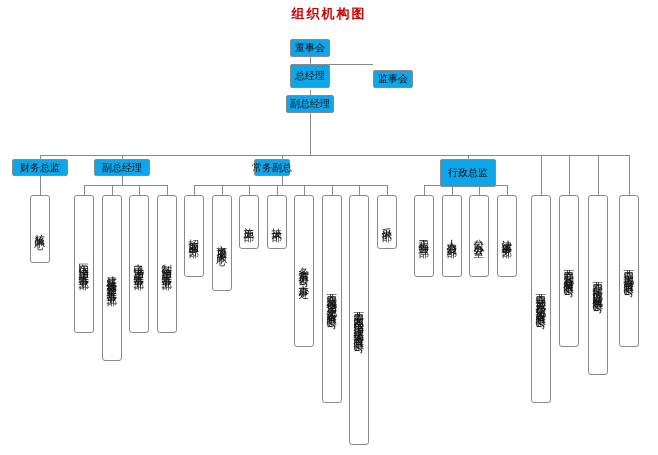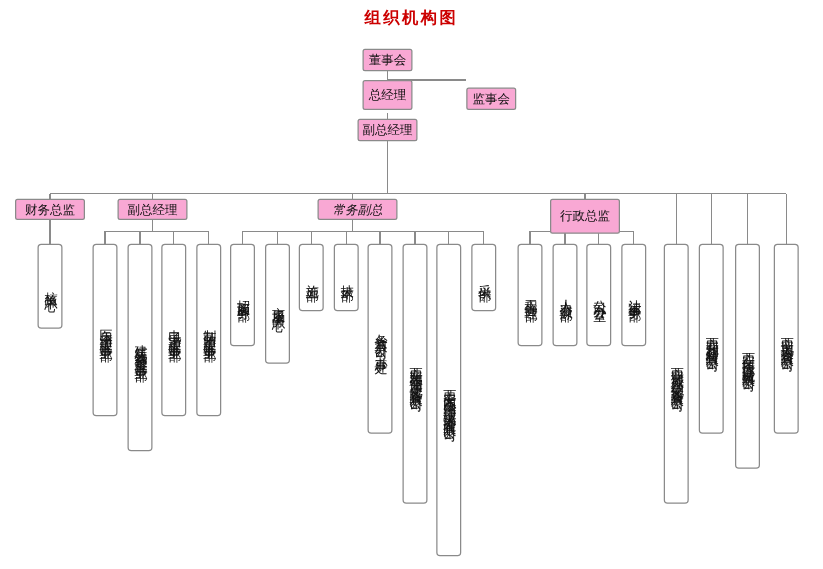--- a/index.html
+++ b/index.html
@@ -19,21 +19,21 @@
     text-align: center;
     font-size: 13px;
     font-weight: bold;
     letter-spacing: 2px;
     color: var(--title-color, #cc0000);
   }
   .hbox {
     position: absolute;
     border: 1px solid var(--line-color, #8a8a8a);
     border-radius: 2px;
-    background: #f9a8d4;
+    background: #0ea5e9;
     display: flex; align-items: center; justify-content: center;
     font-size: 10px;
     color: var(--text-color, #000);
     white-space: nowrap;
     z-index: 2;
   }
   .vbox {
     position: absolute;
     border: 1px solid var(--line-color, #8a8a8a);
     border-radius: 3px;
@@ -90,21 +90,21 @@
       <line x1="629" y1="155" x2="629" y2="195" stroke="#8a8a8a" stroke-width="1" shape-rendering="crispEdges"></line>
     </svg>
   <div class="title">组织机构图</div>
   <div id="boxes">
       <div class="hbox" style="left: 290px; top: 39px; width: 40px; height: 18px;">董事会</div>
       <div class="hbox" style="left: 373px; top: 70px; width: 40px; height: 18px;">监事会</div>
       <div class="hbox" style="left: 290px; top: 64px; width: 40px; height: 24px;">总经理</div>
       <div class="hbox" style="left: 286px; top: 95px; width: 48px; height: 18px;">副总经理</div>
       <div class="hbox" style="left: 12px; top: 159px; width: 56px; height: 17px;">财务总监</div>
       <div class="hbox" style="left: 94px; top: 159px; width: 56px; height: 17px;">副总经理</div>
-      <div class="hbox" style="left: 254px; top: 159px; width: 64px; height: 17px; font-style: italic;">常务副总</div>
+      <div class="hbox" style="left: 254px; top: 159px; width: 36px; height: 17px;">常务副总</div>
       <div class="hbox" style="left: 440px; top: 159px; width: 56px; height: 28px;">行政总监</div>
       <div class="vbox" style="left: 30px; top: 195px; width: 20px; height: 68px;">核算中心</div>
       <div class="vbox" style="left: 74px; top: 195px; width: 20px; height: 138px;">医用洁净工程事业部</div>
       <div class="vbox" style="left: 102px; top: 195px; width: 20px; height: 166px;">建筑装饰装修工程事业部</div>
       <div class="vbox" style="left: 129px; top: 195px; width: 20px; height: 138px;">电子洁净工程事业部</div>
       <div class="vbox" style="left: 157px; top: 195px; width: 20px; height: 138px;">制药洁净工程事业部</div>
       <div class="vbox" style="left: 184px; top: 195px; width: 20px; height: 82px;">招商服务部</div>
       <div class="vbox" style="left: 212px; top: 195px; width: 20px; height: 96px;">市场服务中心</div>
       <div class="vbox" style="left: 239px; top: 195px; width: 20px; height: 54px;">施工部</div>
       <div class="vbox" style="left: 267px; top: 195px; width: 20px; height: 54px;">技术部</div>

